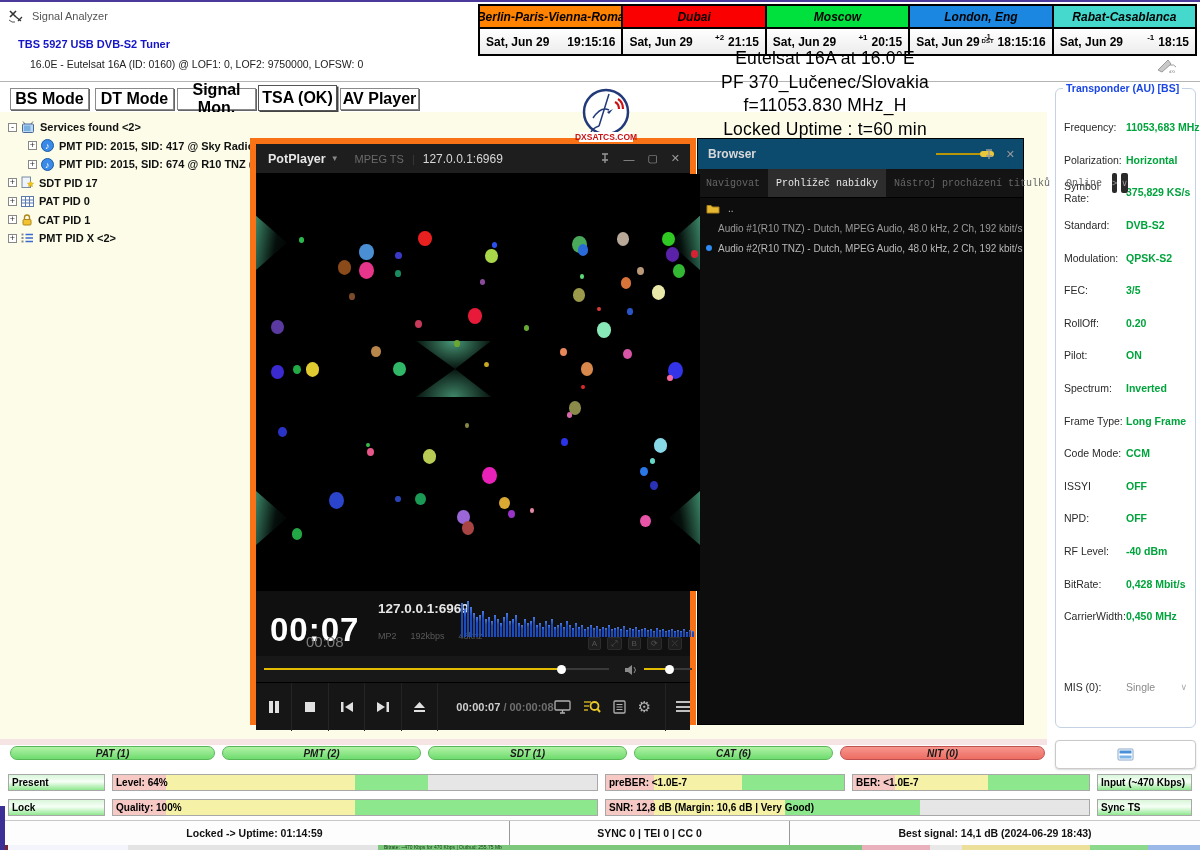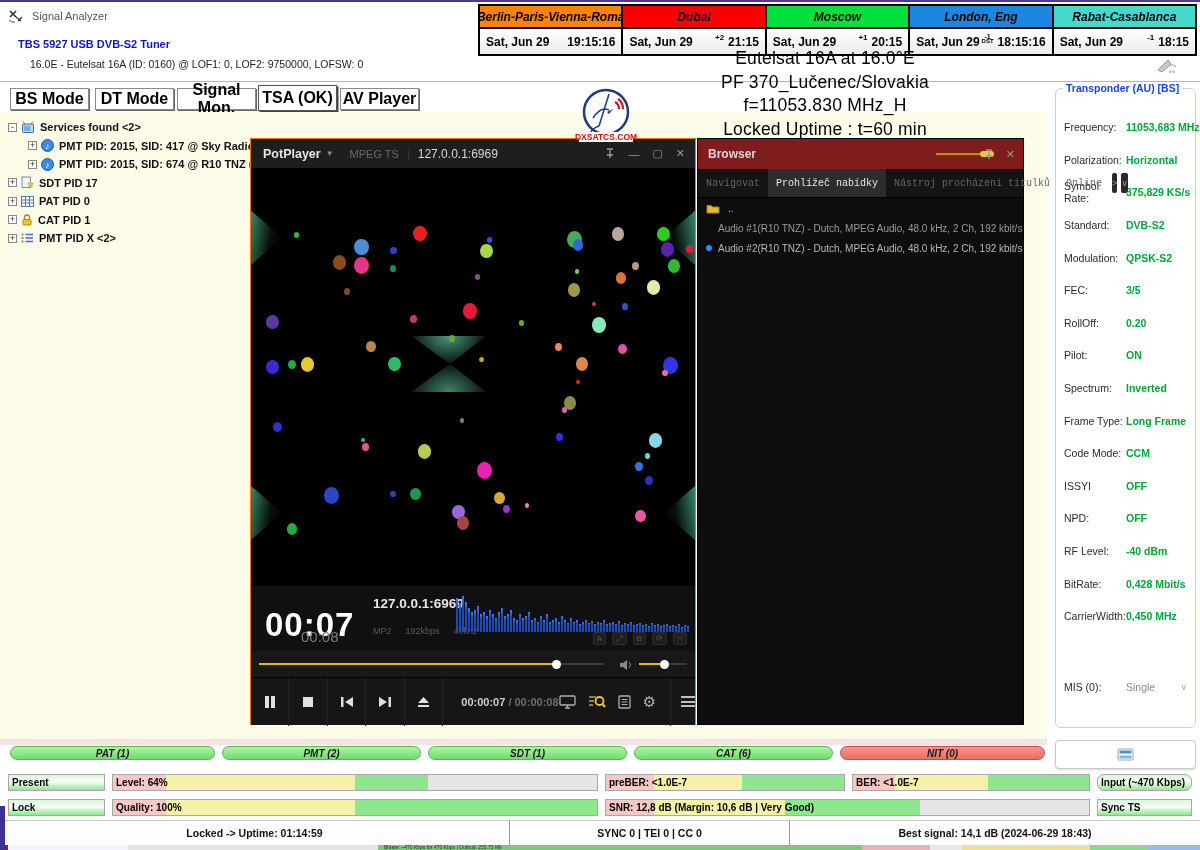--- a/index.html
+++ b/index.html
@@ -45,21 +45,21 @@
   .tree-row .tlabel { font-size:11px; font-weight:bold; color:#111; }
   .tree-row.lvl1 { padding-left:20px; }
 
   
   .overlay-text { position:absolute; left:645px; top:47px; width:360px; text-align:center; font-size:17.5px; line-height:23.5px; color:#000; z-index:30; letter-spacing:.2px; }
 
   
   .logo { position:absolute; left:571px; top:88px; width:70px; height:56px; z-index:25; }
 
   
-  .potplayer { position:absolute; left:250px; top:138px; width:446px; height:587px; background:#141414; border:1px solid #f97316; z-index:10; }
+  .potplayer { position:absolute; left:250px; top:138px; width:446px; height:587px; background:#141414; border:6px solid #f97316; z-index:10; }
   .ptitle { position:absolute; left:0; top:0; width:100%; height:30px; background:#1e1e1e; border-bottom:1px solid #000; display:flex; align-items:center; }
   .ptitle .pp { font-size:12.5px; font-weight:bold; color:#e6e6e6; margin-left:12px; }
   .ptitle .chev { font-size:8px; color:#888; margin-left:5px; }
   .ptitle .fmt { font-size:11px; color:#6a6a6a; margin-left:16px; }
   .ptitle .bar { color:#3a3a3a; margin:0 8px; font-size:11px; }
   .ptitle .src { font-size:12px; color:#d8d8d8; }
   .ptitle .wicons { margin-left:auto; margin-right:10px; display:flex; gap:13px; align-items:center; color:#9a9a9a; font-size:11px; }
   .video { position:absolute; left:0; top:30px; width:444px; height:417px; background:#000; overflow:hidden; }
   .circle { position:absolute; border-radius:50%; }
   .cone { position:absolute; }
@@ -89,21 +89,21 @@
   .cbtn { width:44px; height:48px; display:flex; align-items:center; justify-content:center; border-right:1px solid #242424; cursor:pointer; }
   .ptimes { margin-left:18px; font-size:11px; font-weight:bold; color:#cfcfcf; white-space:nowrap; }
   .ptimes .dur { color:#6f6f6f; }
   .rctrl { margin-left:auto; display:flex; align-items:center; gap:12px; margin-right:8px; }
   .gear { font-size:15px; color:#b0b0b0; }
   .hamb { display:flex; flex-direction:column; gap:2.5px; margin-left:6px; padding-left:10px; border-left:1px solid #242424; height:48px; justify-content:center; }
   .hamb i { display:block; width:14px; height:2px; background:#c0c0c0; }
 
   
   .browser { position:absolute; left:697px; top:138px; width:327px; height:587px; background:#0d0d0d; border:1px solid #000; z-index:9; }
-  .btitle { position:absolute; top:0; left:0; width:100%; height:30px; background:#7f1d1d; display:flex; align-items:center; }
+  .btitle { position:absolute; top:0; left:0; width:100%; height:30px; background:#0c4a6e; display:flex; align-items:center; }
   .btitle .bt { margin-left:10px; font-size:12px; font-weight:bold; color:#d8d8d8; }
   .bslider { position:absolute; left:238px; top:14px; width:44px; height:2px; background:#b8960a; }
   .bslider .knob { position:absolute; right:-14px; top:-2px; width:14px; height:6px; background:#e8c83a; border-radius:3px; }
   .btitle .wicons { position:absolute; right:8px; top:0; height:30px; display:flex; align-items:center; gap:12px; color:#9a9a9a; font-size:11px; }
   .btabs { position:absolute; left:0; top:30px; width:100%; height:29px; background:#141414; border-bottom:1px solid #000; display:flex; align-items:stretch; }
   .btab { font-size:10px; color:#666; display:flex; align-items:center; padding:0 8px; white-space:nowrap; cursor:pointer;font-family:Liberation Mono, monospace; }
   .btab.active { background:#2d2d2d; color:#e8e8e8; }
   .bsq { width:16px; margin:4px 2px; background:#2a2a2a; color:#999; font-size:9px; display:flex; align-items:center; justify-content:center; border-radius:2px; cursor:pointer; }
   .bcontent { position:absolute; left:0; top:59px; width:100%; }
   .brow { display:flex; align-items:center; height:20px; font-size:10px; color:#9a9a9a; white-space:nowrap; overflow:hidden; }
@@ -736,21 +736,21 @@
         <div class="seg" style="left: 20%; width: 37%; background: rgb(245, 241, 166);"></div>
         <div class="seg" style="left: 57%; width: 43%; background: rgb(141, 232, 141);"></div>
         <span class="slabel">preBER: &lt;1.0E-7</span>
       </div>
       <div class="sigbox" style="left: 852px; top: 774px; width: 238px;">
         <div class="seg" style="left: 0%; width: 18%; background: rgb(246, 201, 197);"></div>
         <div class="seg" style="left: 18%; width: 39%; background: rgb(245, 241, 166);"></div>
         <div class="seg" style="left: 57%; width: 43%; background: rgb(141, 232, 141);"></div>
         <span class="slabel">BER: &lt;1.0E-7</span>
       </div>
-      <div class="sigbox plain" style="left: 1097px; top: 774px; width: 95px; border-radius: 7px;">
+      <div class="sigbox plain" style="left: 1097px; top: 774px; width: 95px;">
         <span class="slabel">Input (~470 Kbps)</span>
       </div>
       <div class="sigbox plain" style="left: 8px; top: 799px; width: 97px;">
         <span class="slabel">Lock</span>
       </div>
       <div class="sigbox" style="left: 112px; top: 799px; width: 486px;">
         <div class="seg" style="left: 0%; width: 11%; background: rgb(246, 201, 197);"></div>
         <div class="seg" style="left: 11%; width: 39%; background: rgb(245, 241, 166);"></div>
         <div class="seg" style="left: 50%; width: 50%; background: rgb(141, 232, 141);"></div>
         <span class="slabel">Quality: 100%</span>

